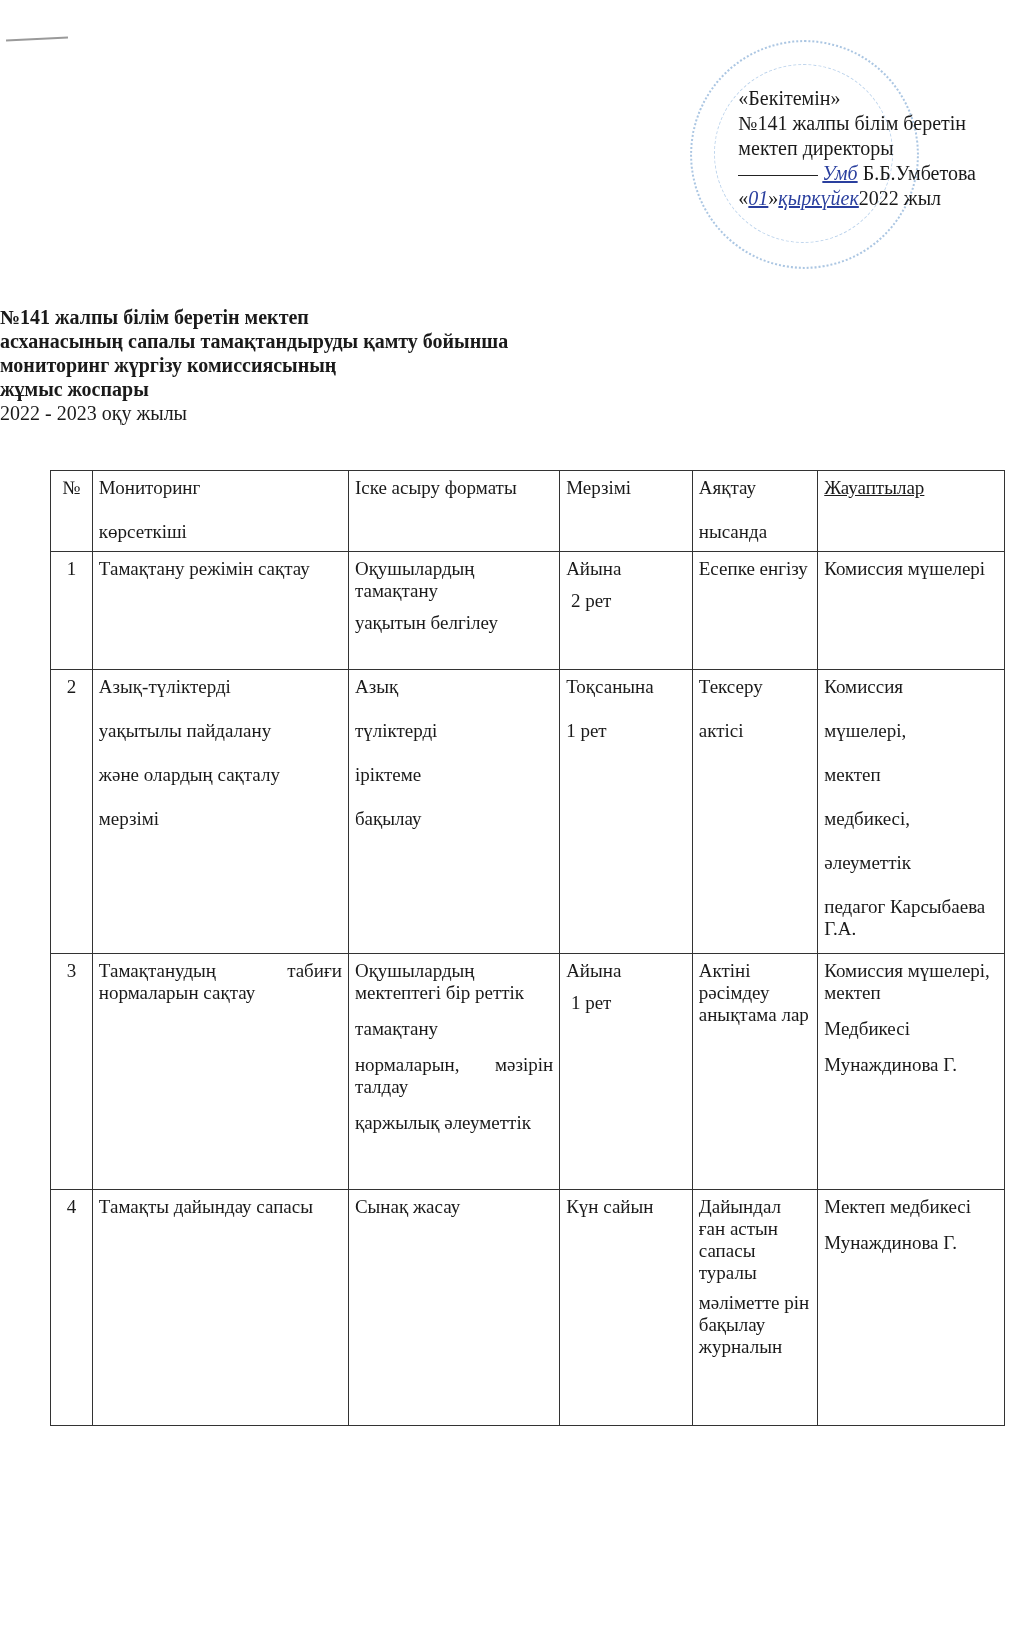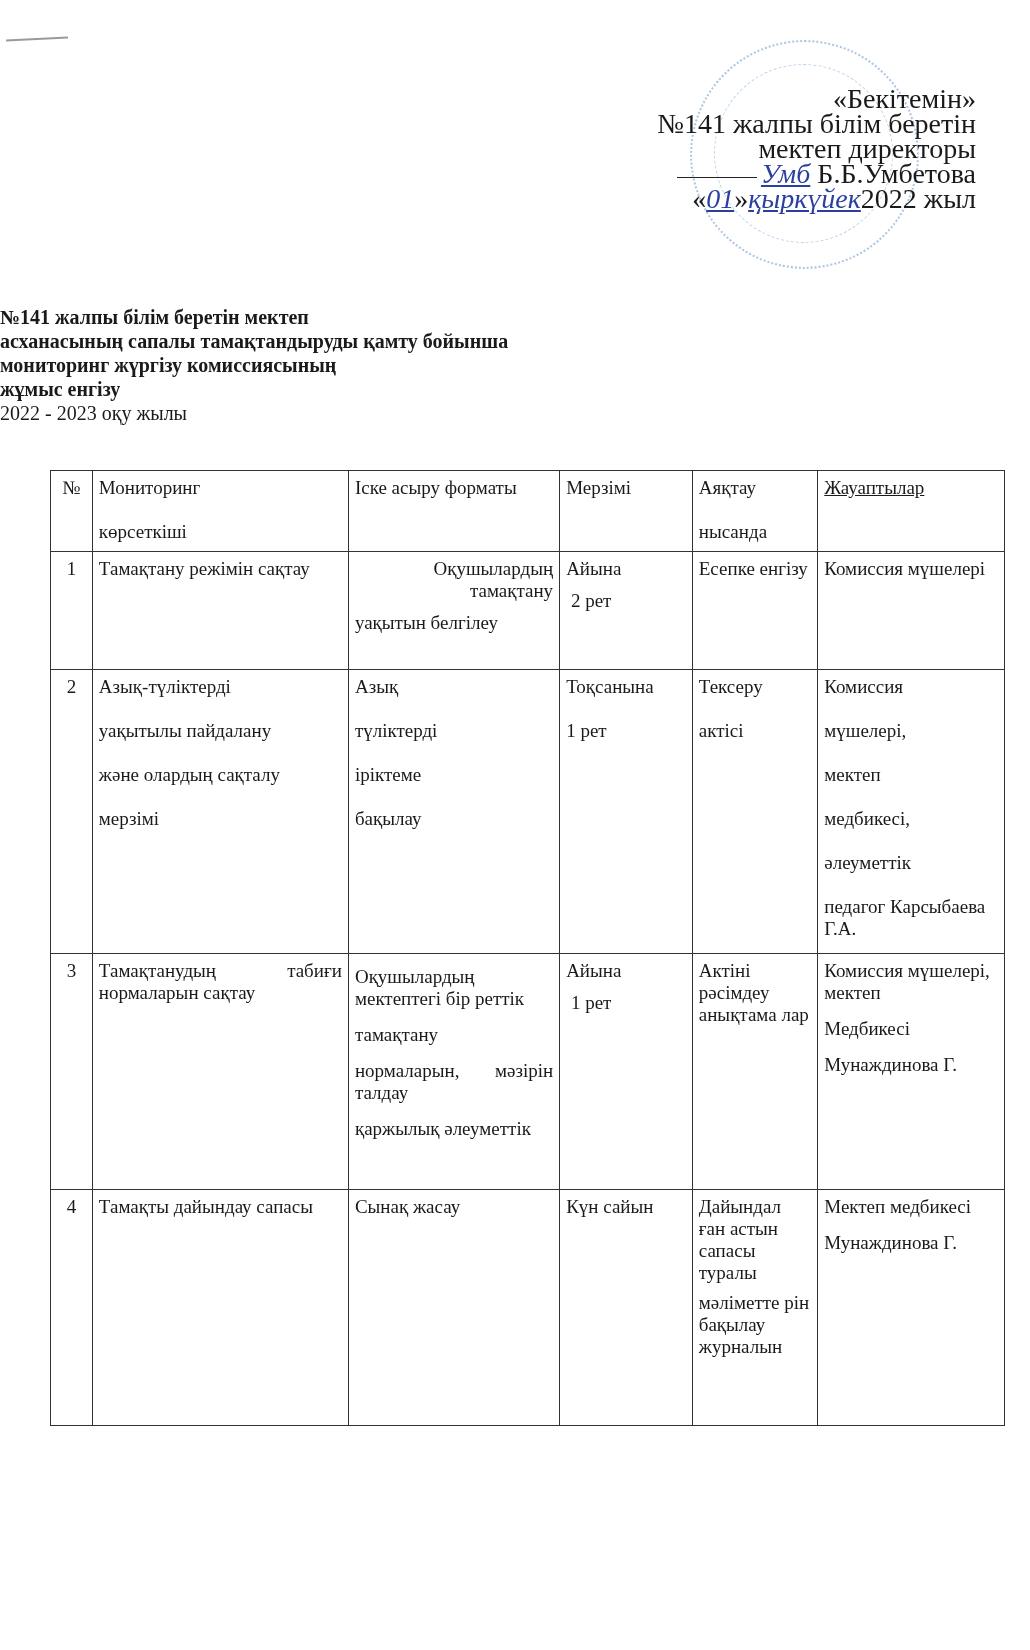--- a/index.html
+++ b/index.html
@@ -4,34 +4,34 @@
 <style>
   html, body { margin: 0; padding: 0; background: #ffffff; }
   body { width: 1030px; height: 1650px; position: relative; overflow: hidden;
          font-family: "Liberation Serif", "DejaVu Serif", serif; color: #1a1a1a; }
   .scan-mark { position: absolute; left: 6px; top: 38px; width: 62px; height: 2px;
                background: #9a9a9a; transform: rotate(-3deg); }
   .stamp { position: absolute; left: 690px; top: 40px; width: 225px; height: 225px;
            border-radius: 50%; border: 2px dotted #8fb3d9; opacity: 0.75; }
   .stamp .inner { position: absolute; left: 22px; top: 22px; width: 177px; height: 177px;
                   border-radius: 50%; border: 1px dashed #a8c6e6; }
-  .approval { position: absolute; right: 54px; top: 86px; text-align: right;
-              font-size: 28px; line-height: 25px; }
+  .approval { position: absolute; right: 54px; top: 86px; text-align: left;
+              font-size: 20px; line-height: 25px; }
   .approval .sign { font-style: italic; color: #2a3f9e; text-decoration: underline; margin-top: 48px; }
   .approval .blank { display: inline-block; width: 80px; border-bottom: 1px solid #222; height: 1px; vertical-align: middle; margin-right: 4px; }
   .title-block { position: absolute; left: 0; top: 305px; width: 1030px; text-align: left;
                  font-size: 20px; line-height: 24px; }
   .title-block .b { font-weight: bold; }
   table.plan { position: absolute; left: 50px; top: 470px; width: 955px;
                border-collapse: collapse; font-size: 19px; line-height: 22px; }
   table.plan td { border: 1.5px solid #333; vertical-align: top; padding: 6px 6px 8px 6px; }
   table.plan td.num { width: 36px; text-align: center; padding-left: 2px; padding-right: 2px; }
   table.plan td p { margin: 0 0 22px 0; }
   table.plan td p:last-child { margin-bottom: 0; }
-  table.plan td p.tight { margin-bottom: 0; text-align: right; }
+  table.plan td p.tight { margin-bottom: 0; }
   .justify { text-align: justify; text-align-last: left; }
   .c1 { width: 238px; font-family: Liberation Serif, serif; } .c2 { width: 194px; } .c3 { width: 117px; }
   .c4 { width: 110px; } .c5 { width: 170px; text-decoration: underline; }
 </style>
 </head>
 <body>
 
 <div class="scan-mark"></div>
 
 <div class="stamp">
@@ -46,21 +46,21 @@
     <span class="blank"></span><span class="sign">Умб</span>
     <span>Б.Б.Умбетова</span>
   </div>
   <div>«<span class="sign">01</span>»<span class="sign">қыркүйек</span><span>2022 жыл</span></div>
 </div>
 
 <div class="title-block">
   <div class="b">№141 жалпы білім беретін мектеп</div>
   <div class="b">асханасының сапалы тамақтандыруды қамту бойынша</div>
   <div class="b">мониторинг жүргізу комиссиясының</div>
-  <div class="b">жұмыс енгізу</div>
+  <div class="b">жұмыс жоспары</div>
   <div>2022 - 2023 оқу жылы</div>
 </div>
 
 <table class="plan">
   <tbody>
       <tr style="height:78px;">
     <td class="num">№</td>
     <td class="c1">
       <p>Мониторинг</p>
       <p>көрсеткіші</p>
@@ -126,21 +126,21 @@
       <p>педагог Карсыбаева Г.А.</p>
     </td>
   </tr>
 
   <tr style="height:236px;">
     <td class="num">3</td>
     <td>
           <p class="justify">Тамақтанудың табиғи нормаларын сақтау</p>
         </td>
     <td>
-      <p style="margin-bottom:14px;margin-top:6px;">Оқушылардың мектептегі бір реттік</p>
+      <p style="margin-bottom:14px;">Оқушылардың мектептегі бір реттік</p>
       <p style="margin-bottom:14px;">тамақтану</p>
       <p class="justify" style="margin-bottom:14px;">нормаларын, мәзірін талдау</p>
       <p>қаржылық әлеуметтік</p>
     </td>
     <td>
       <p style="margin-bottom:10px;">Айына</p>
       <p style="white-space:pre;"> 1 рет</p>
     </td>
     <td>
           <p>Актіні рәсімдеу анықтама лар</p>

